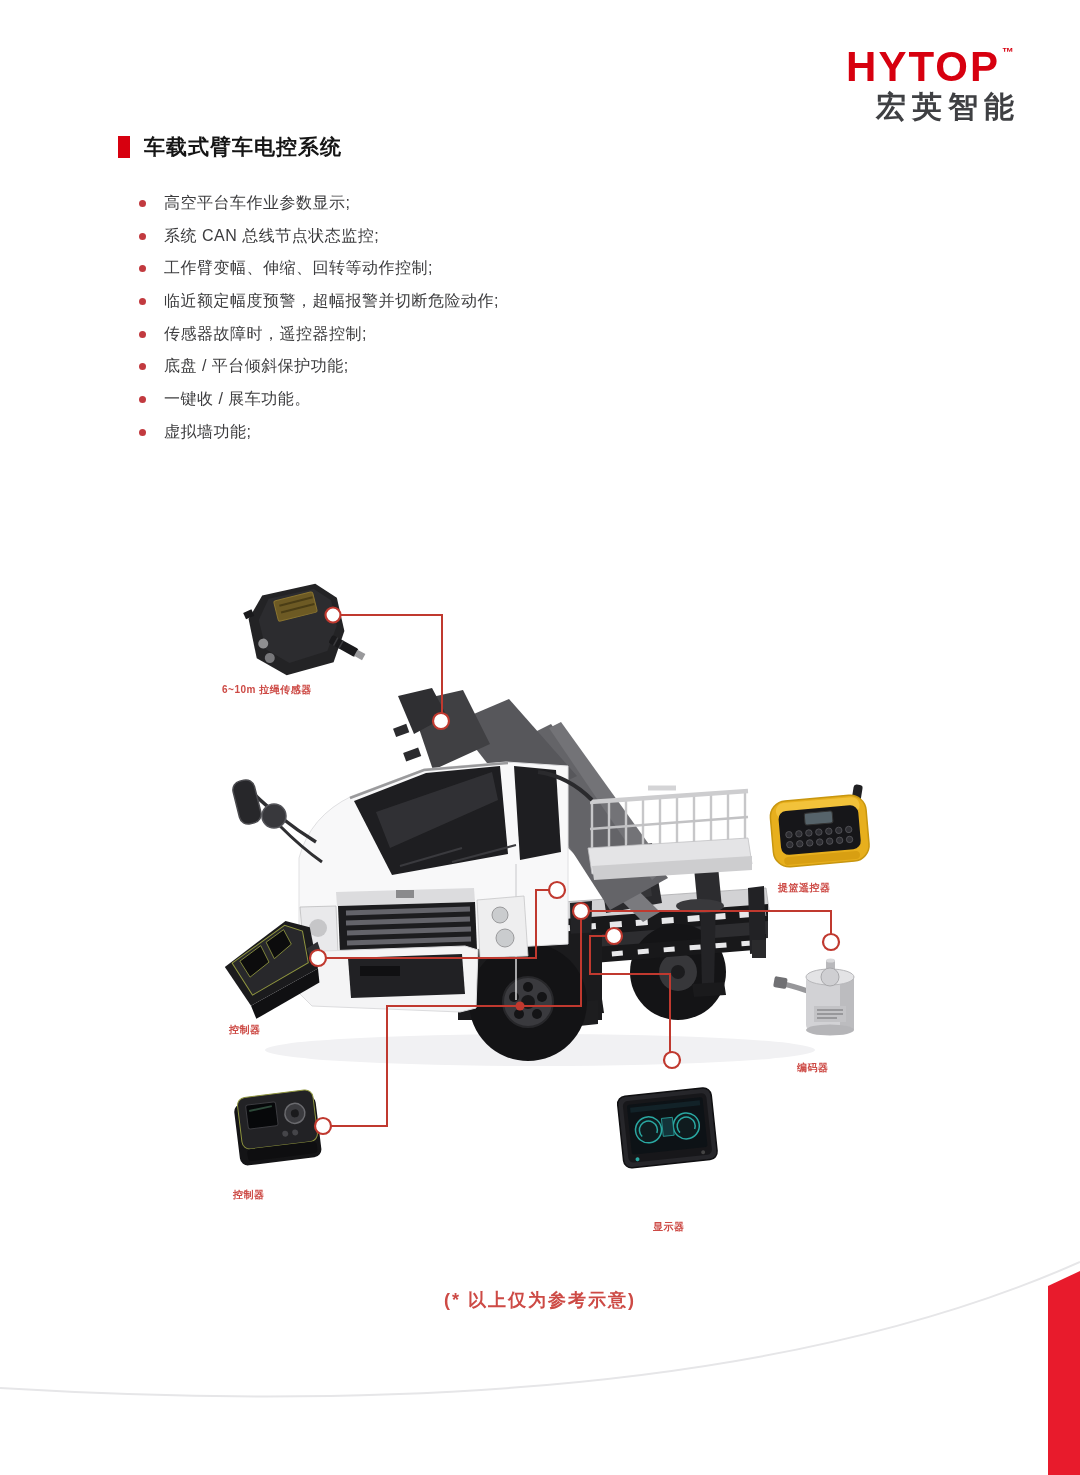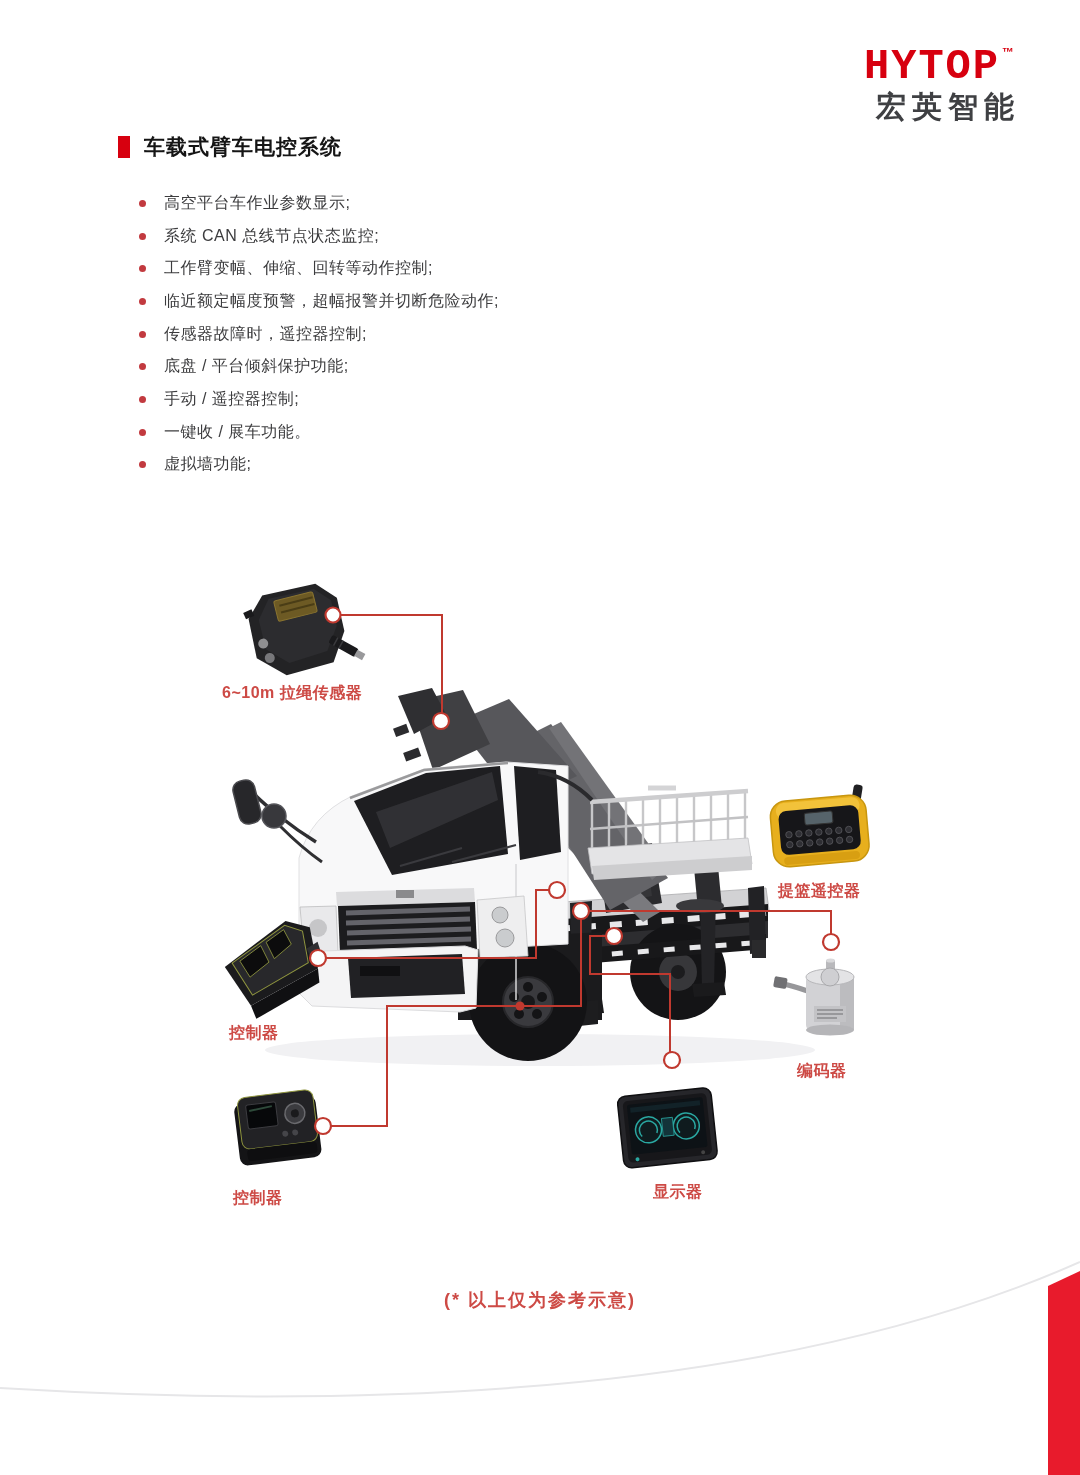--- a/index.html
+++ b/index.html
@@ -6,40 +6,40 @@
     --brand-red:#d7000f; --logo-gray:#3f4043; --text-dark:#3c3c3e;
     --label-red:#cd4a45; --connector-red:#c0392f; --bullet-red:#c23a3f;
     --accent-wedge:#e81b2c; --curve-gray:#e6e6e8;
   }
   *{margin:0;padding:0;box-sizing:border-box;}
   html,body{background:#fff;}
   body{font-family:"Liberation Sans","DejaVu Sans",sans-serif;}
   .page{position:relative;width:1080px;height:1475px;background:#fff;overflow:hidden;}
 
   .logo{position:absolute;top:46px;right:66px;text-align:right;line-height:1;}
-  .logo-text{font-size:42px;font-weight:800;color:var(--brand-red);letter-spacing:2px;display:inline-block;font-family:Liberation Mono, monospace;}
+  .logo-text{font-size:42px;font-weight:800;color:var(--brand-red);letter-spacing:2px;display:inline-block;}
   .logo-tm{font-size:12px;font-weight:700;color:var(--brand-red);vertical-align:top;display:inline-block;margin-left:2px;}
   .logo-sub{font-size:30px;font-weight:700;color:var(--logo-gray);letter-spacing:6px;margin-top:4px;margin-right:-6px;}
 
   .title-row{position:absolute;top:133px;left:118px;display:flex;align-items:center;gap:14px;}
   .title-bar{width:12px;height:22px;background:var(--brand-red);}
   .page-title{font-size:21px;font-weight:700;color:#151515;letter-spacing:1px;}
 
   .features{position:absolute;top:187px;left:139px;list-style:none;}
   .features li{display:flex;align-items:center;height:32.7px;}
   .features .dot{width:7px;height:7px;border-radius:50%;background:var(--bullet-red);margin-right:18px;flex:none;}
   .features .ftext{font-size:16px;color:var(--text-dark);letter-spacing:0.5px;}
 
-  .diagram-label{position:absolute;font-size:16px;font-weight:700;color:var(--label-red);letter-spacing:0.5px;white-space:nowrap;}
+  .diagram-label{position:absolute;font-size:10px;font-weight:700;color:var(--label-red);letter-spacing:0.5px;white-space:nowrap;}
   .lbl-rope{left:222px;top:683px;}
   .lbl-remote{left:778px;top:881px;}
   .lbl-ctrl1{left:229px;top:1023px;}
   .lbl-encoder{left:797px;top:1061px;}
   .lbl-ctrl2{left:233px;top:1188px;}
-  .lbl-display{left:653px;top:1182px;}
+  .lbl-display{left:653px;top:1220px;}
 
   .footer-note{position:absolute;top:1288px;left:0;width:100%;text-align:center;
     font-size:18px;font-weight:700;color:var(--label-red);letter-spacing:2px;}
 
   .scene{position:absolute;left:0;top:0;width:1080px;height:1475px;}
   .connector{stroke:var(--connector-red);stroke-width:2;fill:none;}
   .ring{stroke:var(--connector-red);stroke-width:2.2;fill:#fff;}
   .jdot{fill:var(--connector-red);}
   .curve{stroke:var(--curve-gray);stroke-width:2;fill:none;}
   .wedge{fill:var(--accent-wedge);}
@@ -78,24 +78,20 @@
         <span class="dot"></span>
         <span class="ftext">临近额定幅度预警，超幅报警并切断危险动作;</span>
       </li>
     <li>
         <span class="dot"></span>
         <span class="ftext">传感器故障时，遥控器控制;</span>
       </li>
     <li>
         <span class="dot"></span>
         <span class="ftext">底盘 / 平台倾斜保护功能;</span>
-      </li>
-    <li>
-        <span class="dot"></span>
-        <span class="ftext">手动 / 遥控器控制;</span>
       </li>
     <li>
         <span class="dot"></span>
         <span class="ftext">一键收 / 展车功能。</span>
       </li>
     <li>
         <span class="dot"></span>
         <span class="ftext">虚拟墙功能;</span>
       </li>
   </ul>

